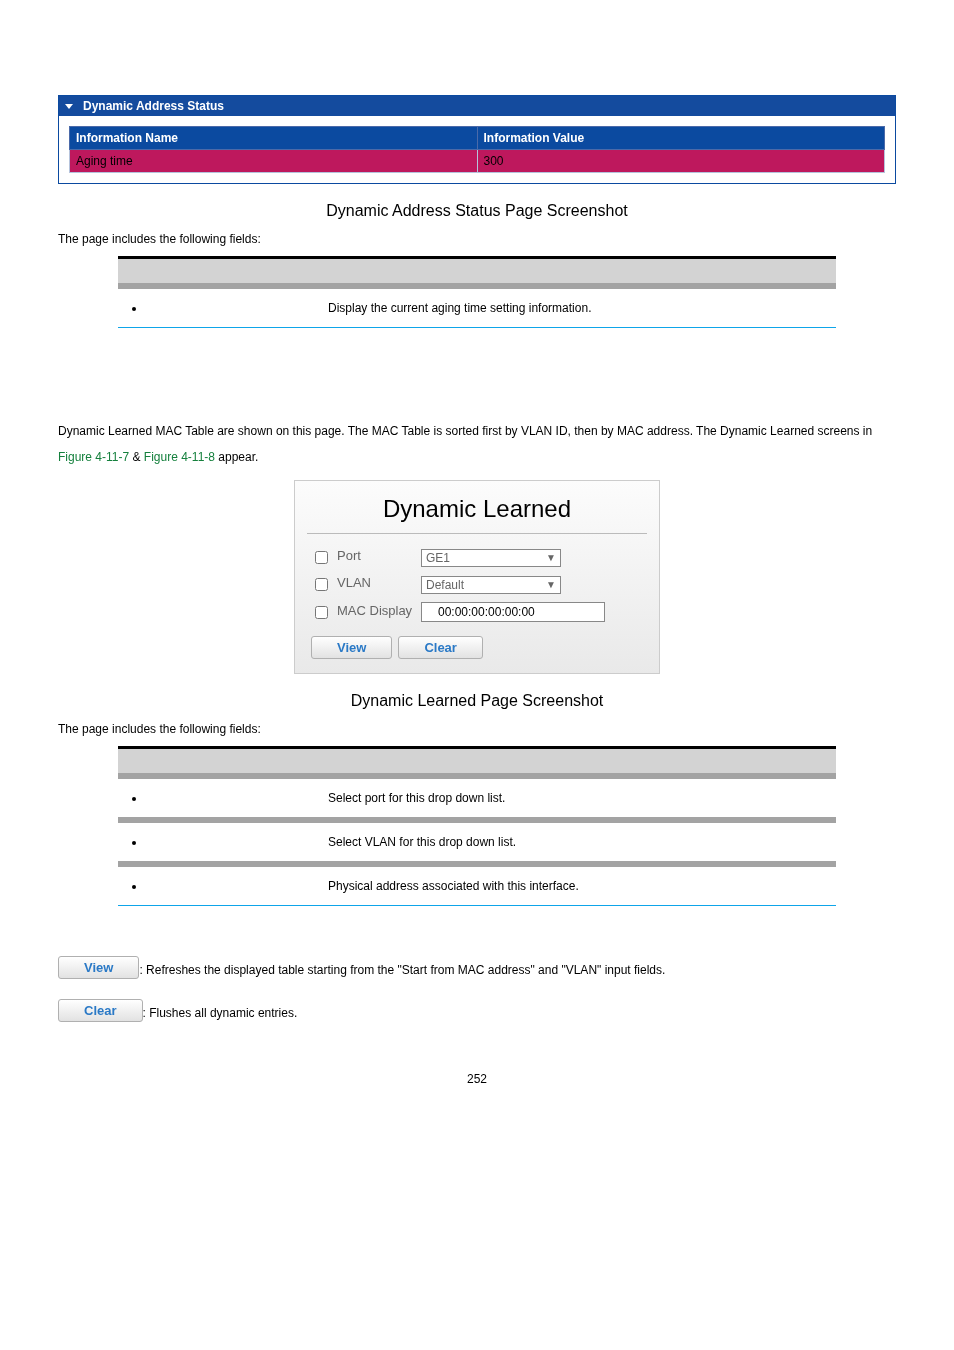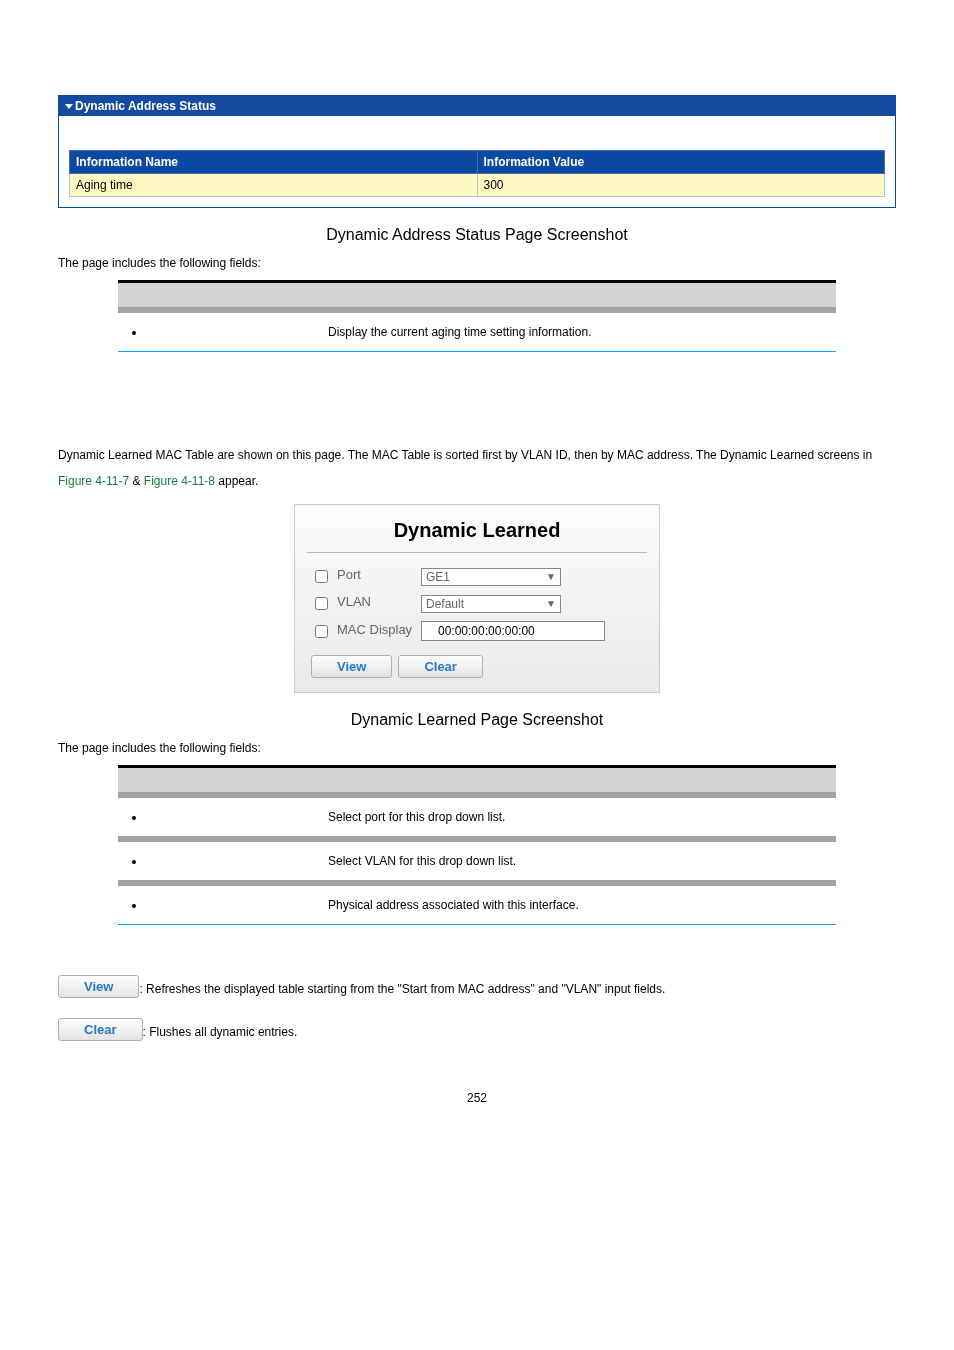--- a/index.html
+++ b/index.html
@@ -23,47 +23,46 @@
     margin-bottom: 14px;
   }
   .status-header {
     background: #144b9e;
     color: #fff;
     font-size: 12px;
     font-weight: bold;
     padding: 3px 6px;
     display: flex;
     align-items: center;
-    gap: 2px;
+    gap: 10px;
   }
   .tri {
     width: 0; height: 0;
     border-left: 4px solid transparent;
     border-right: 4px solid transparent;
     border-top: 5px solid #fff;
   }
   .status-inner {
     padding: 10px;
-    margin-top: 24px;
   }
   .status-table {
     width: 100%;
     border-collapse: collapse;
     font-size: 12px;
   }
   .status-table th {
     background: #0b4aa0;
     color: #fff;
     text-align: left;
     font-weight: bold;
     padding: 4px 6px;
     border: 1px solid #4b6aa9;
   }
   .status-table td {
-    background: #fef9c3;
+    background: #be185d;
     border: 1px solid #b5c3dc;
     padding: 4px 6px;
   }
 
   .caption {
     text-align: center;
     font-size: 16px;
     margin: 18px 0 12px 0;
   }
   .small-text {
@@ -118,22 +117,22 @@
   
   .dl-panel {
     width: 364px;
     margin: 0 auto 6px auto;
     background: linear-gradient(#fcfcfc, #e9e9e9);
     border: 1px solid #ccc;
     padding-bottom: 12px;
   }
   .dl-title {
     text-align: center;
-    font-size: 20px;
-    font-weight: bold;
+    font-size: 24px;
+    font-weight: normal;
     color: #000;
     padding: 14px 0 10px 0;
   }
   .dl-hr {
     border: none;
     border-top: 1px solid #bbb;
     margin: 0 12px 10px 12px;
   }
   .dl-row {
     display: flex;

